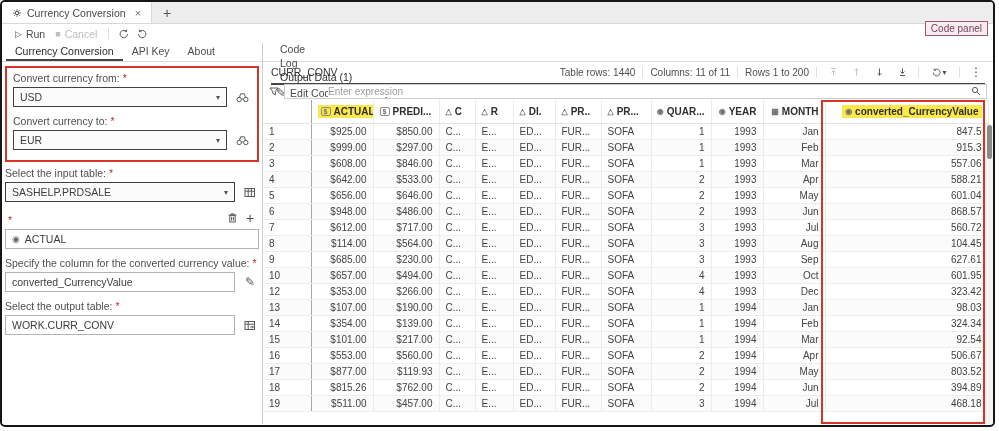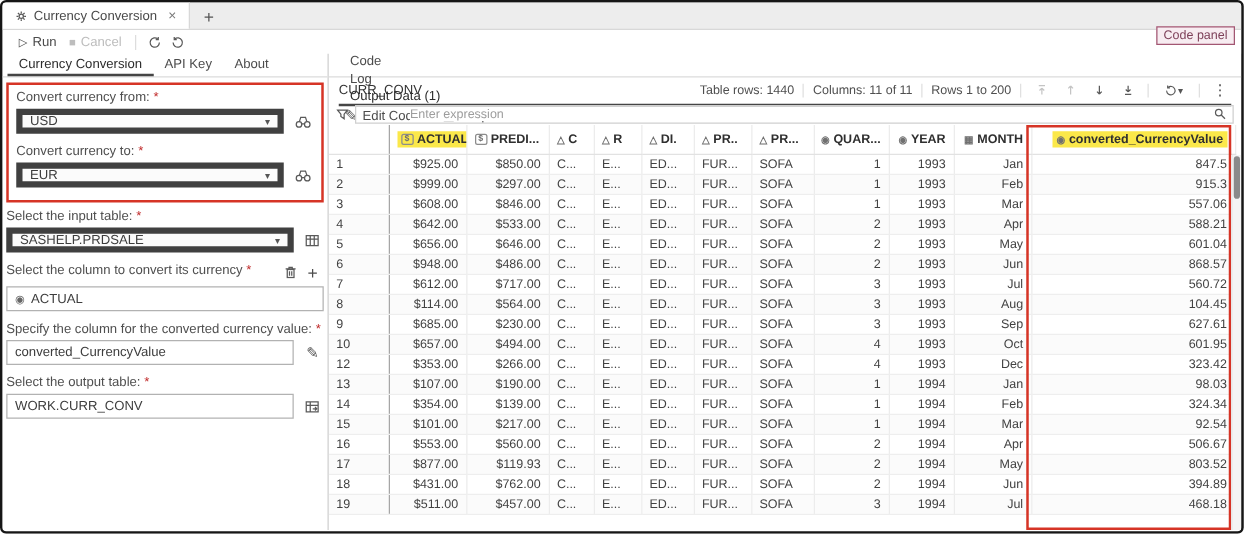--- a/index.html
+++ b/index.html
@@ -28,25 +28,25 @@
 
   
   .left { width: 261px; border-right: 1px solid #cfcfcf; display: flex; flex-direction: column; background: #fff; }
   .ptabs { display: flex; align-items: stretch; height: 19px; border-bottom: 1px solid #dcdcdc; padding: 0 4px; }
   .ptab { display: flex; align-items: center; padding: 0 9px; font-size: 10.5px; color: #4c4c4c;
           border-bottom: 2px solid transparent; }
   .ptab.active { color: #2c2c2c; border-bottom-color: #454545; }
   .form { padding: 4px 3px 0; flex: 1; }
   .redbox { border: 2px solid #d63426; padding: 4px 6px 2px; margin-bottom: 5px; }
   .fgroup { margin-bottom: 8px; }
-  .flabel { font-size: 10.5px; color: #4f4f4f; margin-bottom: 3px; display: flex; align-items: flex-start; }
+  .flabel { font-size: 10.5px; color: #4f4f4f; margin-bottom: 3px; display: flex; align-items: flex-end; }
   .req { color: #c02b2b; margin-left: 3px; }
   .flabel .spacer { flex: 1; }
   .frow { display: flex; align-items: center; gap: 6px; }
-  .select { flex: 1; height: 20px; border: 5px solid #404040; background: #fbfbfb; display: flex;
+  .select { flex: 1; height: 20px; border: 1px solid #404040; background: #fbfbfb; display: flex;
             align-items: center; justify-content: space-between; padding: 1px 6px; font-size: 10.5px; }
   .caret { font-size: 8px; color: #555; }
   .tinput { flex: 1; height: 20px; border: 1px solid #b2b2b2; background: #fff; padding: 0 6px;
             font-family: inherit; font-size: 10.5px; color: #3d3d3d; }
   .chip-box { height: 20px; border: 1px solid #b2b2b2; display: flex; align-items: center; gap: 5px;
               padding: 0 6px; font-size: 10.5px; margin-top: 2px; }
   .target { font-size: 9px; color: #666; }
   .pencil { font-size: 12px; color: #555; }
   .plusg { font-size: 14px; color: #4c4c4c; line-height: 10px; }
 
@@ -207,21 +207,20 @@
               <svg width="12" height="11" viewBox="0 0 12 11" class="ic">
                   <rect x="1" y="1.5" width="9.5" height="8"></rect>
                   <path d="M1 4.2h9.5M4.2 1.5v8M7.4 1.5v8"></path>
                 </svg>
             </button>
           </div>
         </div>
 
         <div class="fgroup">
           <div class="flabel">
-            <span>Select the column to convert its currency</span>
             <span class="req">*</span>
             <span class="spacer"></span>
             <button class="icon-btn">
               <svg width="11" height="12" viewBox="0 0 11 12" class="ic">
                   <path d="M1.5 3h8M4.2 3V1.8h2.6V3"></path>
                   <rect x="2.8" y="3.6" width="5.4" height="6.4"></rect>
                   <path d="M4.6 5v3.6M6.4 5v3.6"></path>
                 </svg>
             </button>
             <button class="icon-btn">
@@ -667,21 +666,21 @@
                 <td>ED...</td>
                 <td>FUR...</td>
                 <td>SOFA</td>
                 <td class="al-r">2</td>
                 <td class="al-r">1994</td>
                 <td class="al-r">May</td>
                 <td class="al-r">803.52</td>
               </tr>
               <tr>
                 <td>18</td>
-                <td class="al-r">$431.00</td>
+                <td class="al-r">$815.26</td>
                 <td class="al-r">$762.00</td>
                 <td>C...</td>
                 <td>E...</td>
                 <td>ED...</td>
                 <td>FUR...</td>
                 <td>SOFA</td>
                 <td class="al-r">2</td>
                 <td class="al-r">1994</td>
                 <td class="al-r">Jun</td>
                 <td class="al-r">394.89</td>

